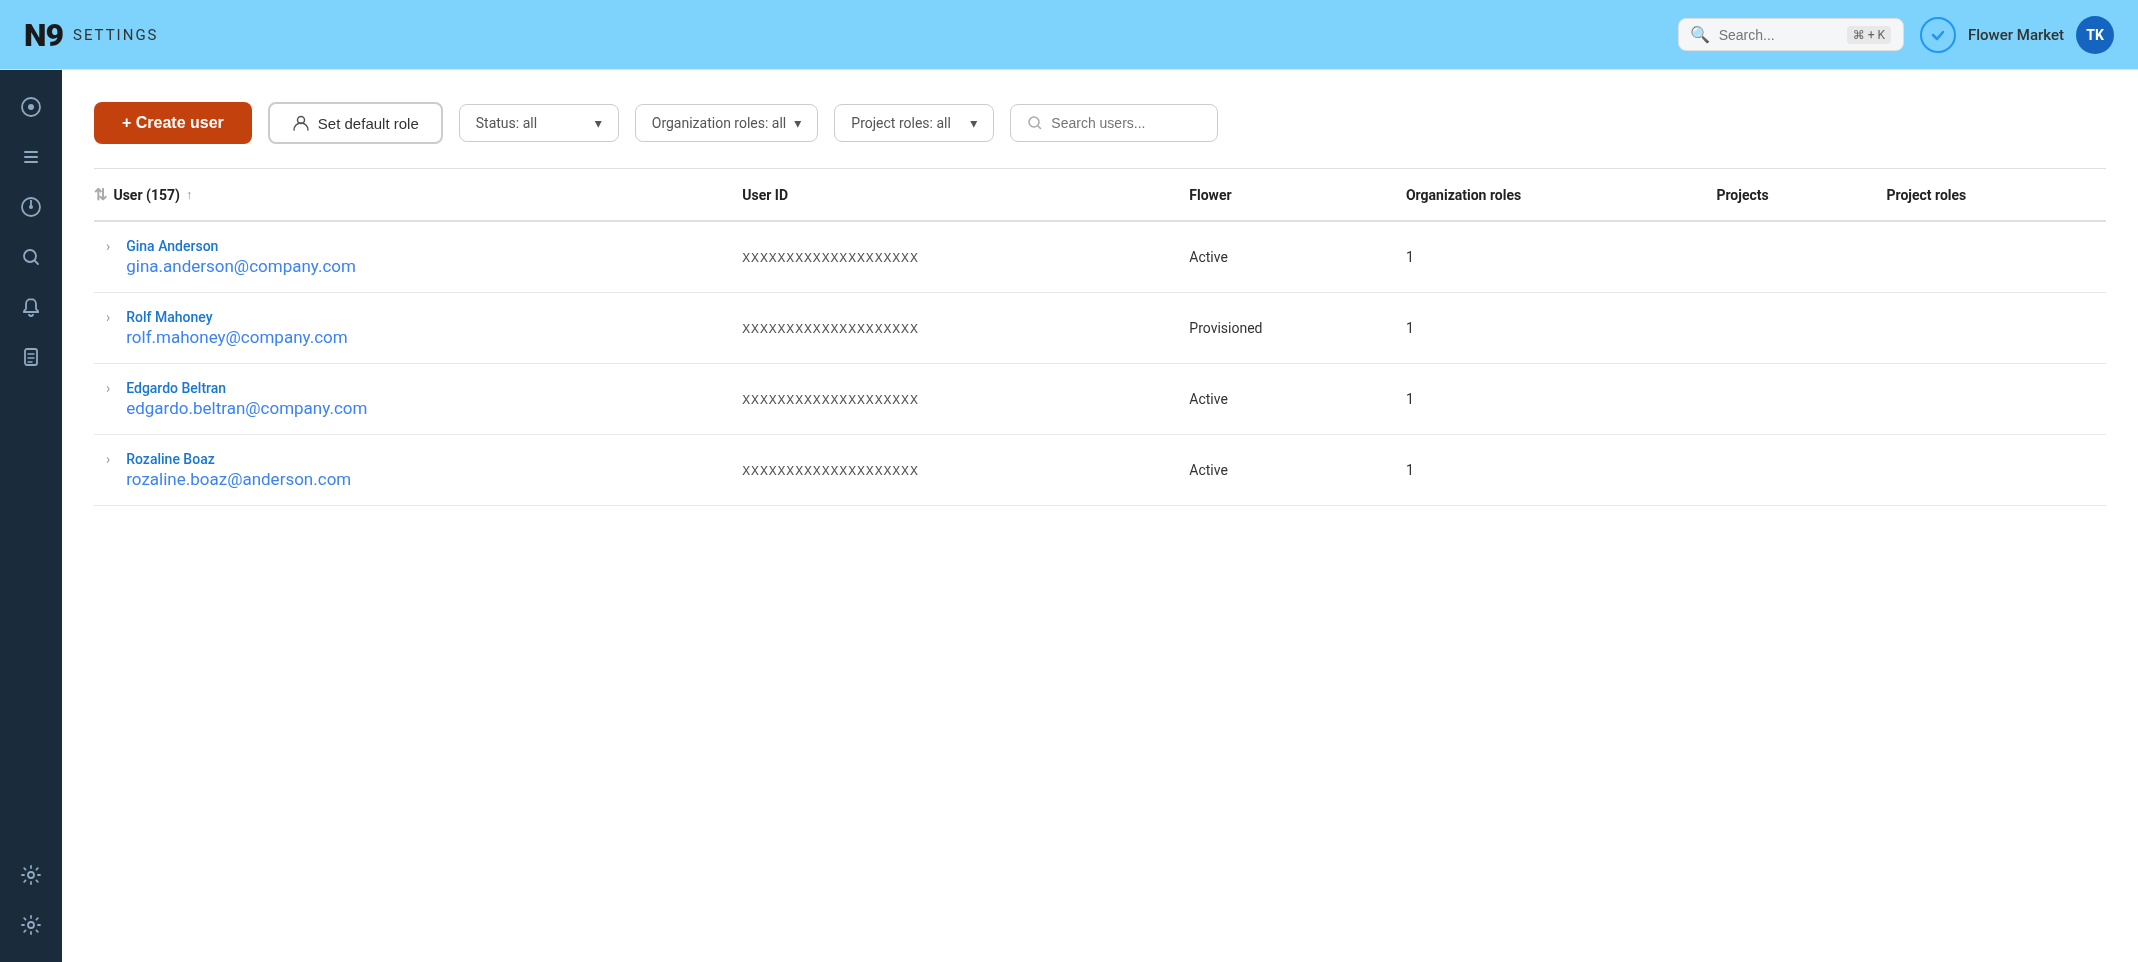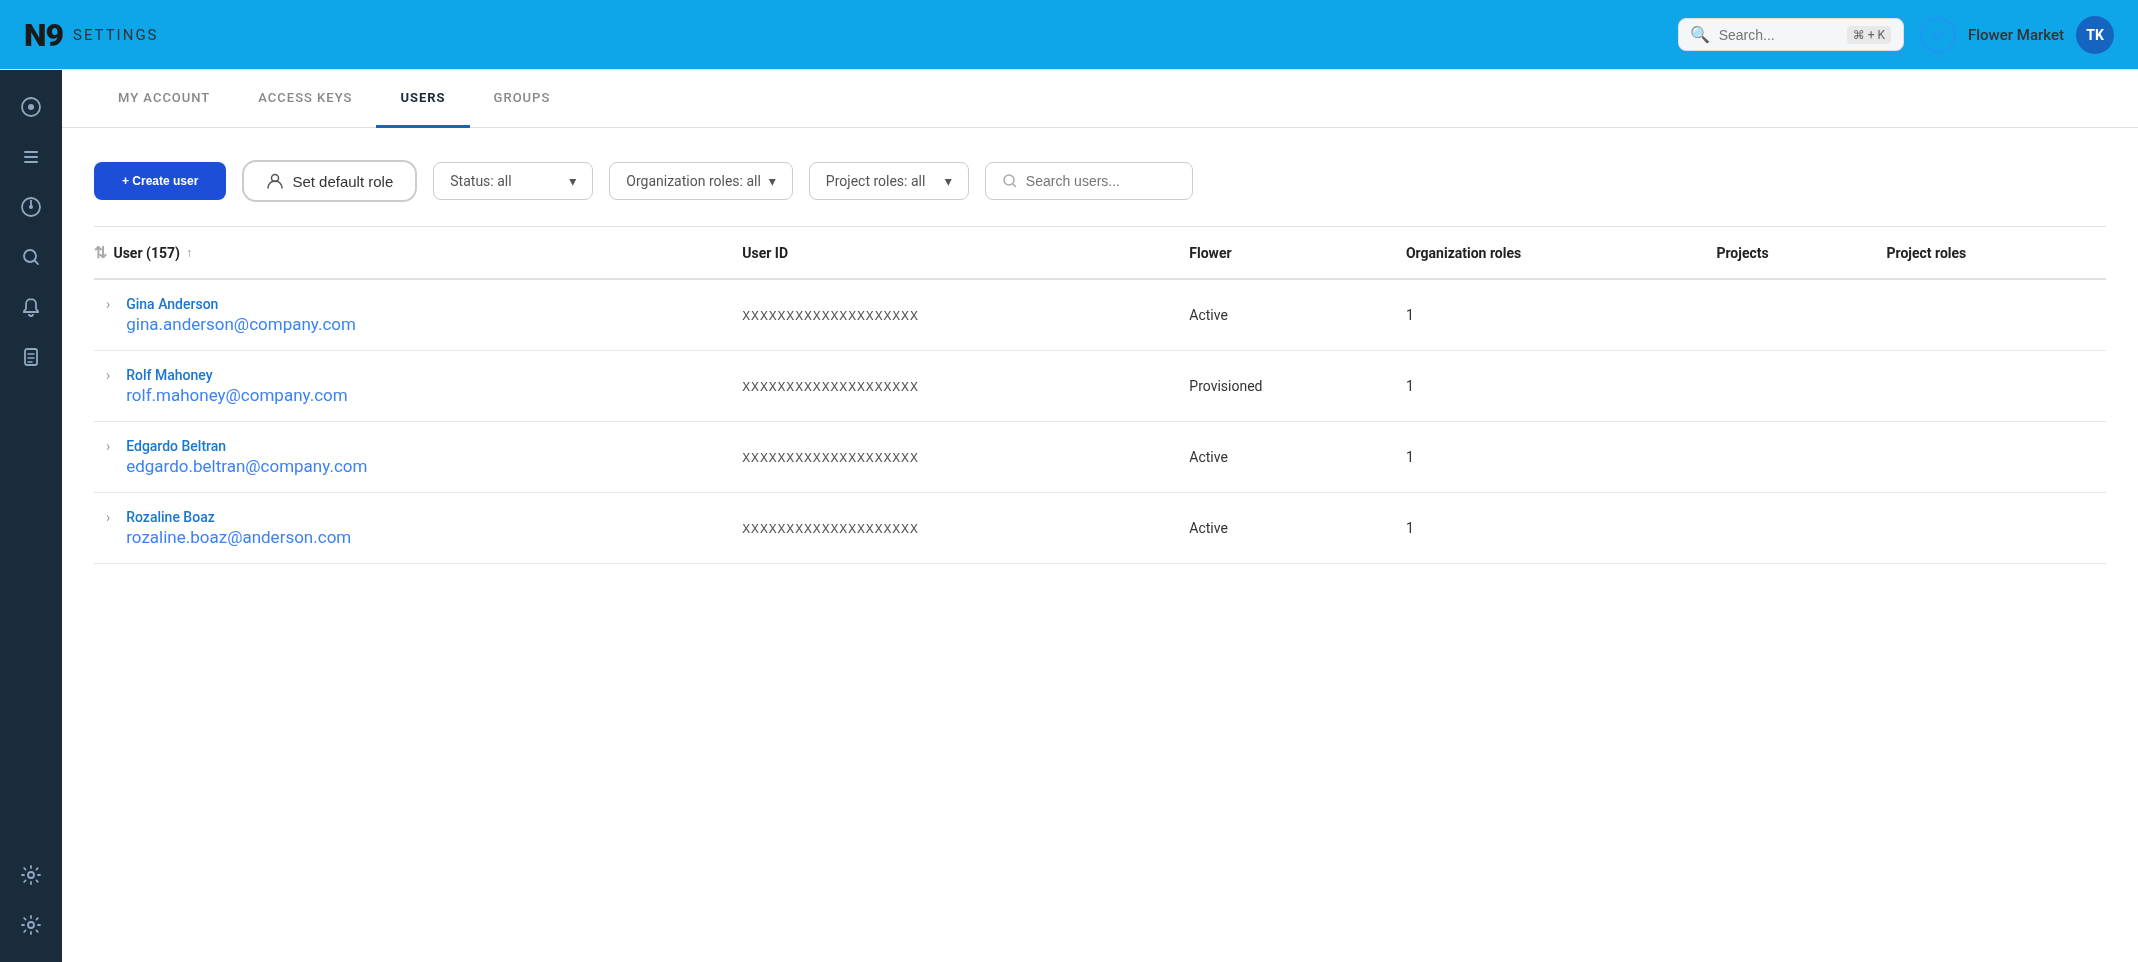--- a/index.html
+++ b/index.html
@@ -2,21 +2,21 @@
 <html><head>
   <meta charset="utf-8">
   <style>
     * { box-sizing: border-box; margin: 0; padding: 0; }
     body { font-family: -apple-system, BlinkMacSystemFont, 'Segoe UI', Roboto, sans-serif; background: #f5f6f8; min-height: 100vh; }
 
     
     .top-header {
       display: flex;
       align-items: center;
-      background: #0ea5e9;
+      background: #7dd3fc;
       height: 70px;
       padding: 0 24px;
       border-bottom: 1px solid #e0e0e0;
       position: relative;
       z-index: 10;
     }
     .logo-area {
       display: flex;
       align-items: center;
       gap: 10px;
@@ -169,37 +169,37 @@
       display: flex;
       align-items: center;
       gap: 16px;
       margin-bottom: 24px;
       flex-wrap: wrap;
     }
     .btn-create {
       display: flex;
       align-items: center;
       gap: 8px;
-      background: #1d4ed8;
+      background: #c2410c;
       color: #fff;
       border: none;
       border-radius: 8px;
       padding: 12px 28px;
-      font-size: 12px;
+      font-size: 16px;
       font-weight: 600;
       cursor: pointer;
     }
     .btn-set-role {
       display: flex;
       align-items: center;
       gap: 8px;
       background: #fff;
       color: #333;
       border: 2px solid #ccc;
-      border-radius: 14px;
+      border-radius: 8px;
       padding: 10px 22px;
       font-size: 15px;
       font-weight: 500;
       cursor: pointer;
     }
     .filter-dropdown {
       display: flex;
       align-items: center;
       gap: 8px;
       background: #fff;
@@ -361,26 +361,20 @@
     <div class="sidebar-icon">
       <svg width="22" height="22" viewBox="0 0 22 22" fill="none">
           <circle cx="11" cy="11" r="3" stroke="#8fa8c0" stroke-width="1.8"></circle>
           <path d="M11 2v2M11 18v2M2 11h2M18 11h2M4.2 4.2l1.4 1.4M16.4 16.4l1.4 1.4M4.2 17.8l1.4-1.4M16.4 5.6l1.4-1.4" stroke="#8fa8c0" stroke-width="1.8" stroke-linecap="round"></path>
         </svg>
     </div>
   </nav>
 
   <div class="main-content">
 
-    <div class="tabs-bar">
-      <div class="tab">MY ACCOUNT</div>
-      <div class="tab">ACCESS KEYS</div>
-      <div class="tab active">USERS</div>
-      <div class="tab">GROUPS</div>
-    </div>
 
     <div class="page-body">
 
       <div class="toolbar">
         <button class="btn-create">+ Create user</button>
         <button class="btn-set-role">
           <svg width="18" height="18" viewBox="0 0 18 18" fill="none">
               <circle cx="9" cy="6" r="3.5" stroke="#555" stroke-width="1.5"></circle>
               <path d="M2 16c0-3.866 3.134-7 7-7s7 3.134 7 7" stroke="#555" stroke-width="1.5" stroke-linecap="round"></path>
             </svg>

